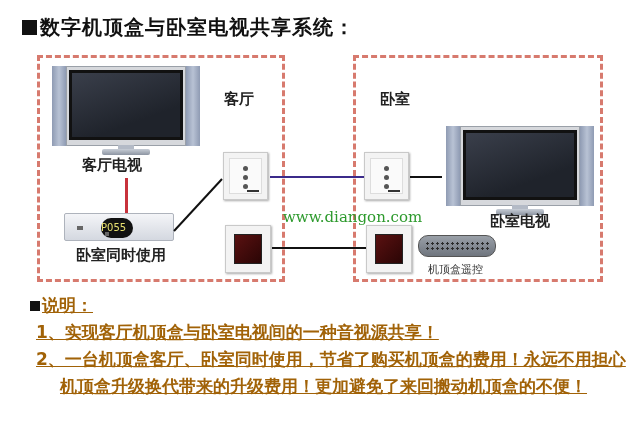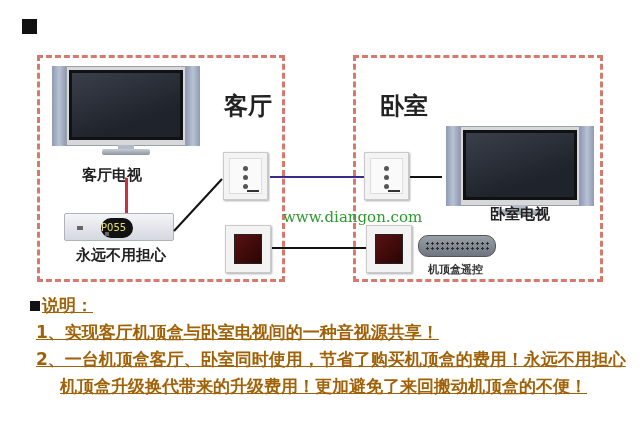--- a/index.html
+++ b/index.html
@@ -2,23 +2,23 @@
 <html><head>
 <meta charset="utf-8">
 <style>
   html, body { margin:0; padding:0; }
   body { width:640px; height:437px; background:#ffffff; position:relative; overflow:hidden;
          font-family:"DejaVu Sans","Liberation Sans",sans-serif; color:#1a1a1a; }
   .abs { position:absolute; }
   .title { left:22px; top:14px; font-size:20px; font-weight:bold; letter-spacing:1px; color:#111; }
   .title .sq { display:inline-block; width:15px; height:15px; background:#111; margin-right:3px; vertical-align:-1px; }
   .room { border:3px dashed #d77a6e; box-sizing:border-box; }
-  .room-label { font-size:24px; font-weight:bold; color:#222; }
+  .room-label { font-size:15px; font-weight:bold; color:#222; }
   .cap { font-size:15px; font-weight:bold; color:#222; white-space:nowrap; }
-  .cap-small { font-size:11px; font-weight:bold; color:#333; white-space:nowrap; }
+  .cap-small { font-size:11px; font-weight:normal; color:#333; white-space:nowrap; }
 
   
   .tv { }
   .tv .spk { position:absolute; top:0; width:14px; background:linear-gradient(90deg,#8f9bb3,#b8c2d4,#8f9bb3); }
   .tv .bezel { position:absolute; top:0; background:#d6d8dc; border:1px solid #9aa0a8; box-sizing:border-box; }
   .tv .screen { position:absolute; background:linear-gradient(160deg,#3a3f4b,#1f232b 70%); border:3px solid #111; box-sizing:border-box; }
   .tv .stand { position:absolute; height:6px; background:linear-gradient(#c7cdd6,#8d95a2); border-radius:2px; }
   .tv .neck { position:absolute; height:6px; background:#b3bac6; }
 
   
@@ -43,47 +43,47 @@
 
   .notes { left:36px; top:292px; font-size:17px; font-weight:bold; color:#a16207; line-height:27px;text-decoration:underline; }
   .notes .sq { display:inline-block; width:10px; height:10px; background:#111; margin-right:2px; }
   .note-line { white-space:nowrap; }
   .indent { padding-left:24px; }
 </style>
 </head>
 <body>
 
 <div class="abs title">
-  <span class="sq"></span>
+  <span class="sq"></span><span>数字机顶盒与卧室电视共享系统：</span>
 </div>
 
 <div class="abs room" style="left:37px; top:55px; width:248px; height:227px;"></div>
 <div class="abs room-label" style="left:224px; top:90px;">客厅</div>
 
 <div class="abs room" style="left:353px; top:55px; width:250px; height:227px;"></div>
 <div class="abs room-label" style="left:380px; top:90px;">卧室</div>
 
 <div class="abs tv" style="left:52px; top:66px; width:148px; height:86px;">
   <div class="spk" style="left:0; height:80px;"></div>
   <div class="bezel" style="left:14px; width:120px; height:80px;"></div>
   <div class="screen" style="left:17px; top:4px; width:114px; height:70px;"></div>
   <div class="spk" style="left:134px; height:80px;"></div>
   <div class="neck" style="left:66px; top:79px; width:16px;"></div>
   <div class="stand" style="left:50px; top:83px; width:48px;"></div>
 </div>
-<div class="abs cap" style="left:82px; top:166px;">客厅电视</div>
+<div class="abs cap" style="left:82px; top:156px;">客厅电视</div>
 
 <div class="line" style="left:125px; top:178px; width:3px; height:36px; background:#c8323c;"></div>
 
 <div class="abs stb" style="left:64px; top:213px; width:110px; height:28px;">
   <div class="disp">P055</div>
   <div class="btn" style="left:12px; top:12px;"></div>
   <div class="btn" style="left:40px; top:18px; width:4px;"></div>
 </div>
-<div class="abs cap" style="left:76px; top:246px;">永远不用担心</div>
+<div class="abs cap" style="left:76px; top:246px;">卧室同时使用</div>
 
 <svg class="abs" style="left:170px; top:175px;" width="60" height="60">
   <line x1="4" y1="56" x2="52" y2="4" stroke="#111" stroke-width="2"></line>
 </svg>
 
 <div class="abs plate" style="left:223px; top:152px; width:45px; height:48px;">
   <div class="inner"></div>
   <div class="jack" style="top:13px;"></div>
   <div class="jack" style="top:22px;"></div>
   <div class="jack" style="top:31px;"></div>
@@ -113,21 +113,21 @@
 <div class="abs watermark" style="left:246px; top:208px;">www.diangon.com</div>
 
 <div class="abs tv" style="left:446px; top:126px; width:148px; height:86px;">
   <div class="spk" style="left:0; height:80px;"></div>
   <div class="bezel" style="left:14px; width:120px; height:80px;"></div>
   <div class="screen" style="left:17px; top:4px; width:114px; height:70px;"></div>
   <div class="spk" style="left:134px; height:80px;"></div>
   <div class="neck" style="left:66px; top:79px; width:16px;"></div>
   <div class="stand" style="left:50px; top:83px; width:48px;"></div>
 </div>
-<div class="abs cap" style="left:490px; top:205px;">卧室电视</div>
+<div class="abs cap" style="left:490px; top:212px;">卧室电视</div>
 
 <div class="abs remote" style="left:418px; top:235px; width:78px; height:22px;">
   <div class="keys"></div>
 </div>
 <div class="abs cap-small" style="left:428px; top:262px;">机顶盒遥控</div>
 
 <div class="abs notes">
   <div class="note-line" style="margin-left:-6px;">
     <span class="sq"></span><span>说明：</span>
   </div>

